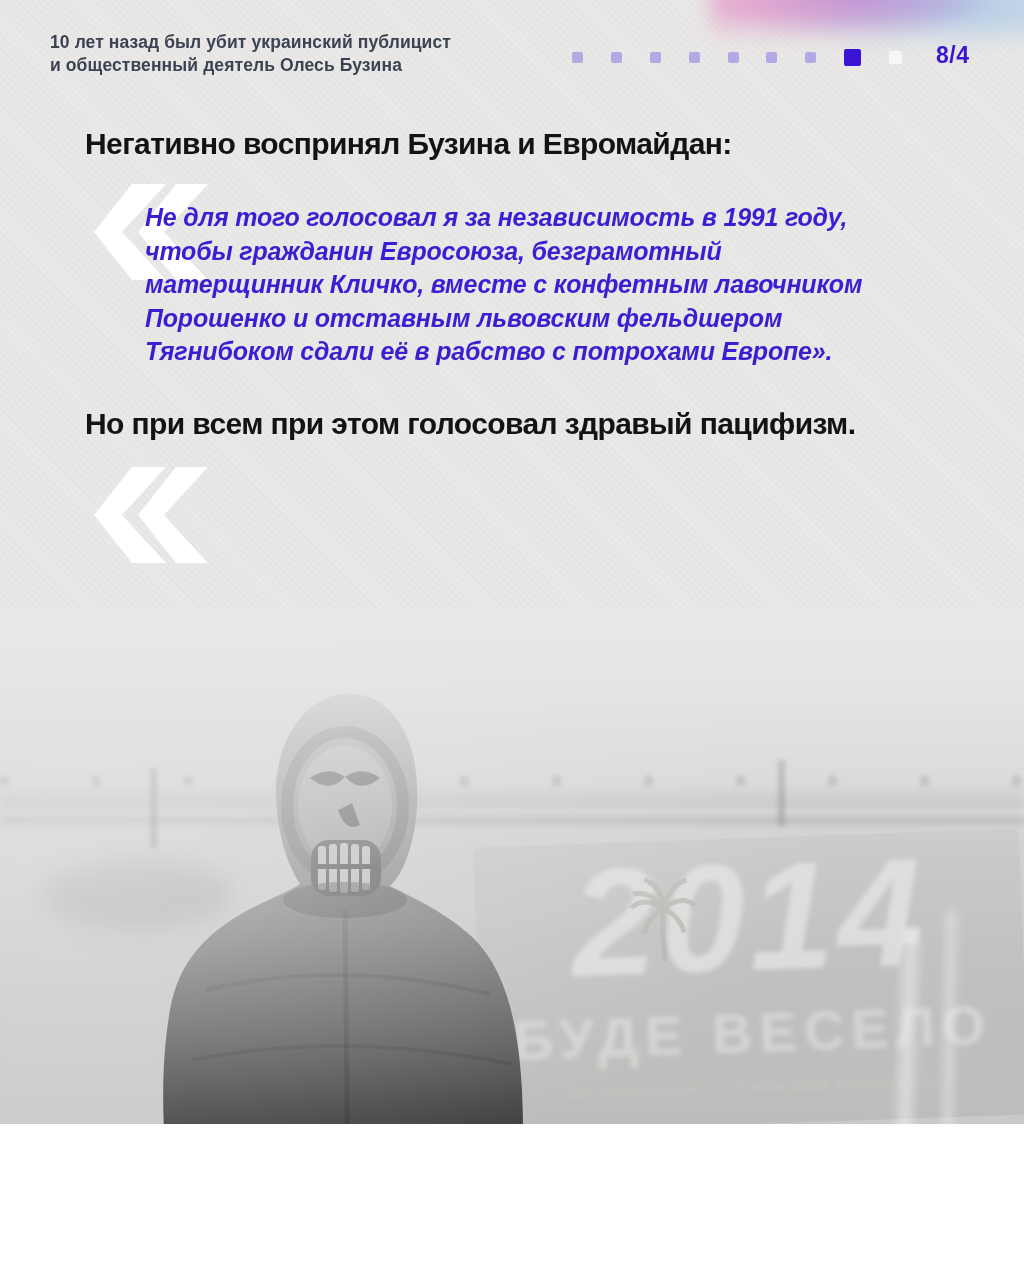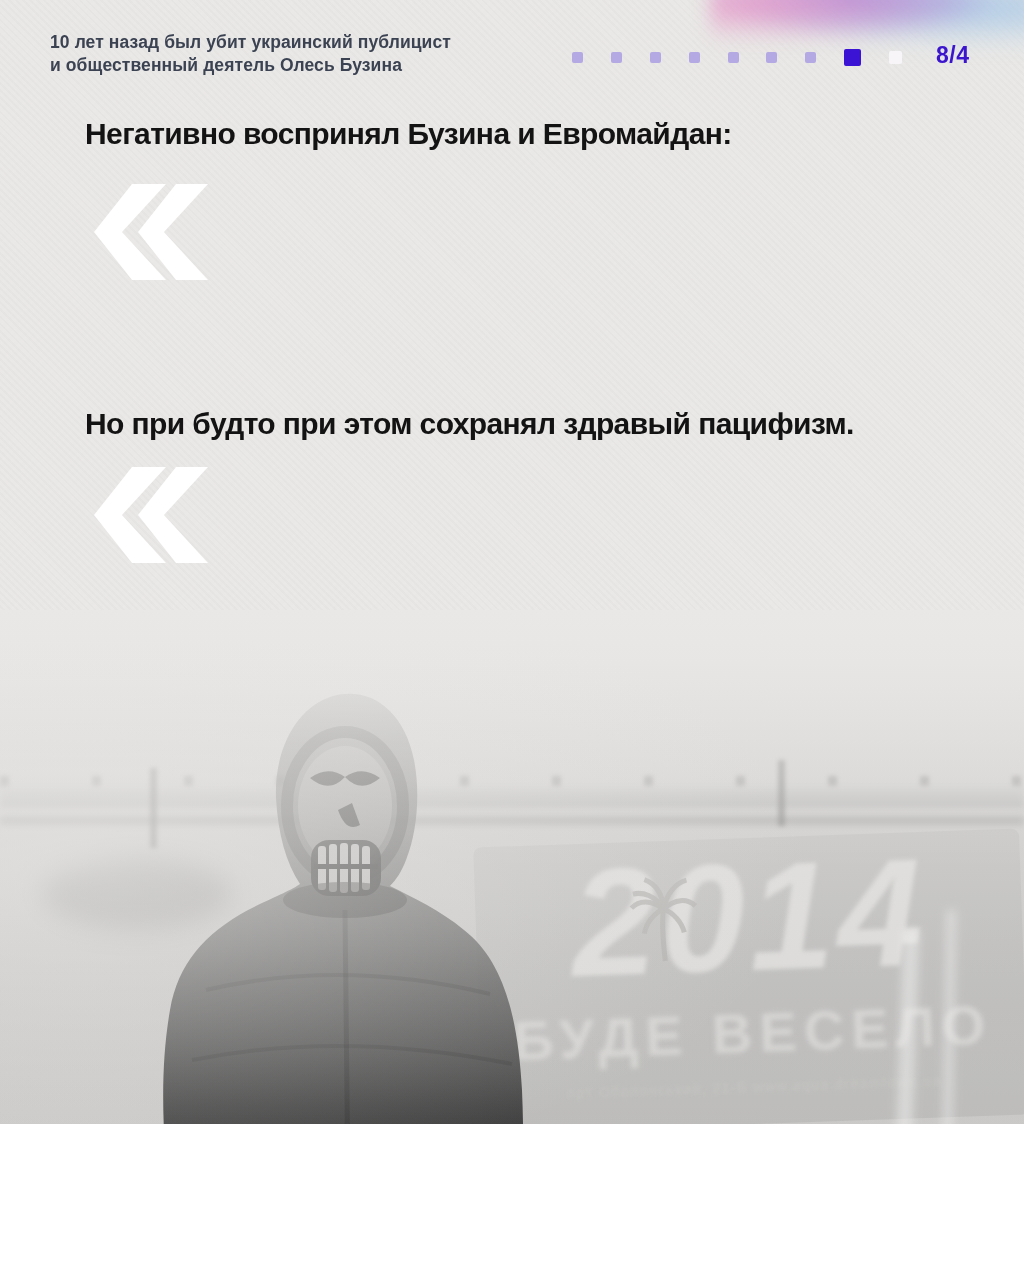--- a/index.html
+++ b/index.html
@@ -41,21 +41,21 @@
   .page-indicator {
     position:absolute; left:936px; top:42px;
     font-size:23px; font-weight:bold; color:#3b14ce; letter-spacing:0.5px;
   }
 
   
   .heading {
     position:absolute; left:85px;
     font-size:30px; font-weight:bold; color:#131313; letter-spacing:-0.6px;
   }
-  .heading--1 { top:117px; }
+  .heading--1 { top:127px; }
   .heading--2 { top:407px; }
 
   
   .quote-mark { position:absolute; left:94px; width:114px; height:96px; }
   .quote-mark--1 { top:184px; }
   .quote-mark--2 { top:467px; }
   .quote-mark svg { display:block; width:100%; height:100%; }
 
   .quote {
     position:absolute; left:145px; width:790px;
@@ -167,22 +167,27 @@
   <div class="page-indicator">8/4</div>
 
   <div class="heading heading--1">Негативно воспринял Бузина и Евромайдан:</div>
 
   <div class="quote-mark quote-mark--1">
     <svg viewBox="0 0 114 96" xmlns="http://www.w3.org/2000/svg">
       <polygon points="38,0 72,0 28,48 72,96 38,96 0,48" fill="#ffffff"></polygon>
       <polygon points="82,0 114,0 70,48 114,96 82,96 44,48" fill="#ffffff"></polygon>
     </svg>
   </div>
-
-  <div class="heading heading--2">Но при будто при этом сохранял здравый пацифизм.</div>
+  <div class="quote quote--1">Не для того голосовал я за независимость в 1991 году,
+чтобы гражданин Евросоюза, безграмотный
+матерщинник Кличко, вместе с конфетным лавочником
+Порошенко и отставным львовским фельдшером
+Тягнибоком сдали её в рабство с потрохами Европе».</div>
+
+  <div class="heading heading--2">Но при всем при этом голосовал здравый пацифизм.</div>
 
   <div class="quote-mark quote-mark--2">
     <svg viewBox="0 0 114 96" xmlns="http://www.w3.org/2000/svg">
       <polygon points="38,0 72,0 28,48 72,96 38,96 0,48" fill="#ffffff"></polygon>
       <polygon points="82,0 114,0 70,48 114,96 82,96 44,48" fill="#ffffff"></polygon>
     </svg>
   </div>
 
   <div class="attribution">— вспоминали современники.</div>
 

